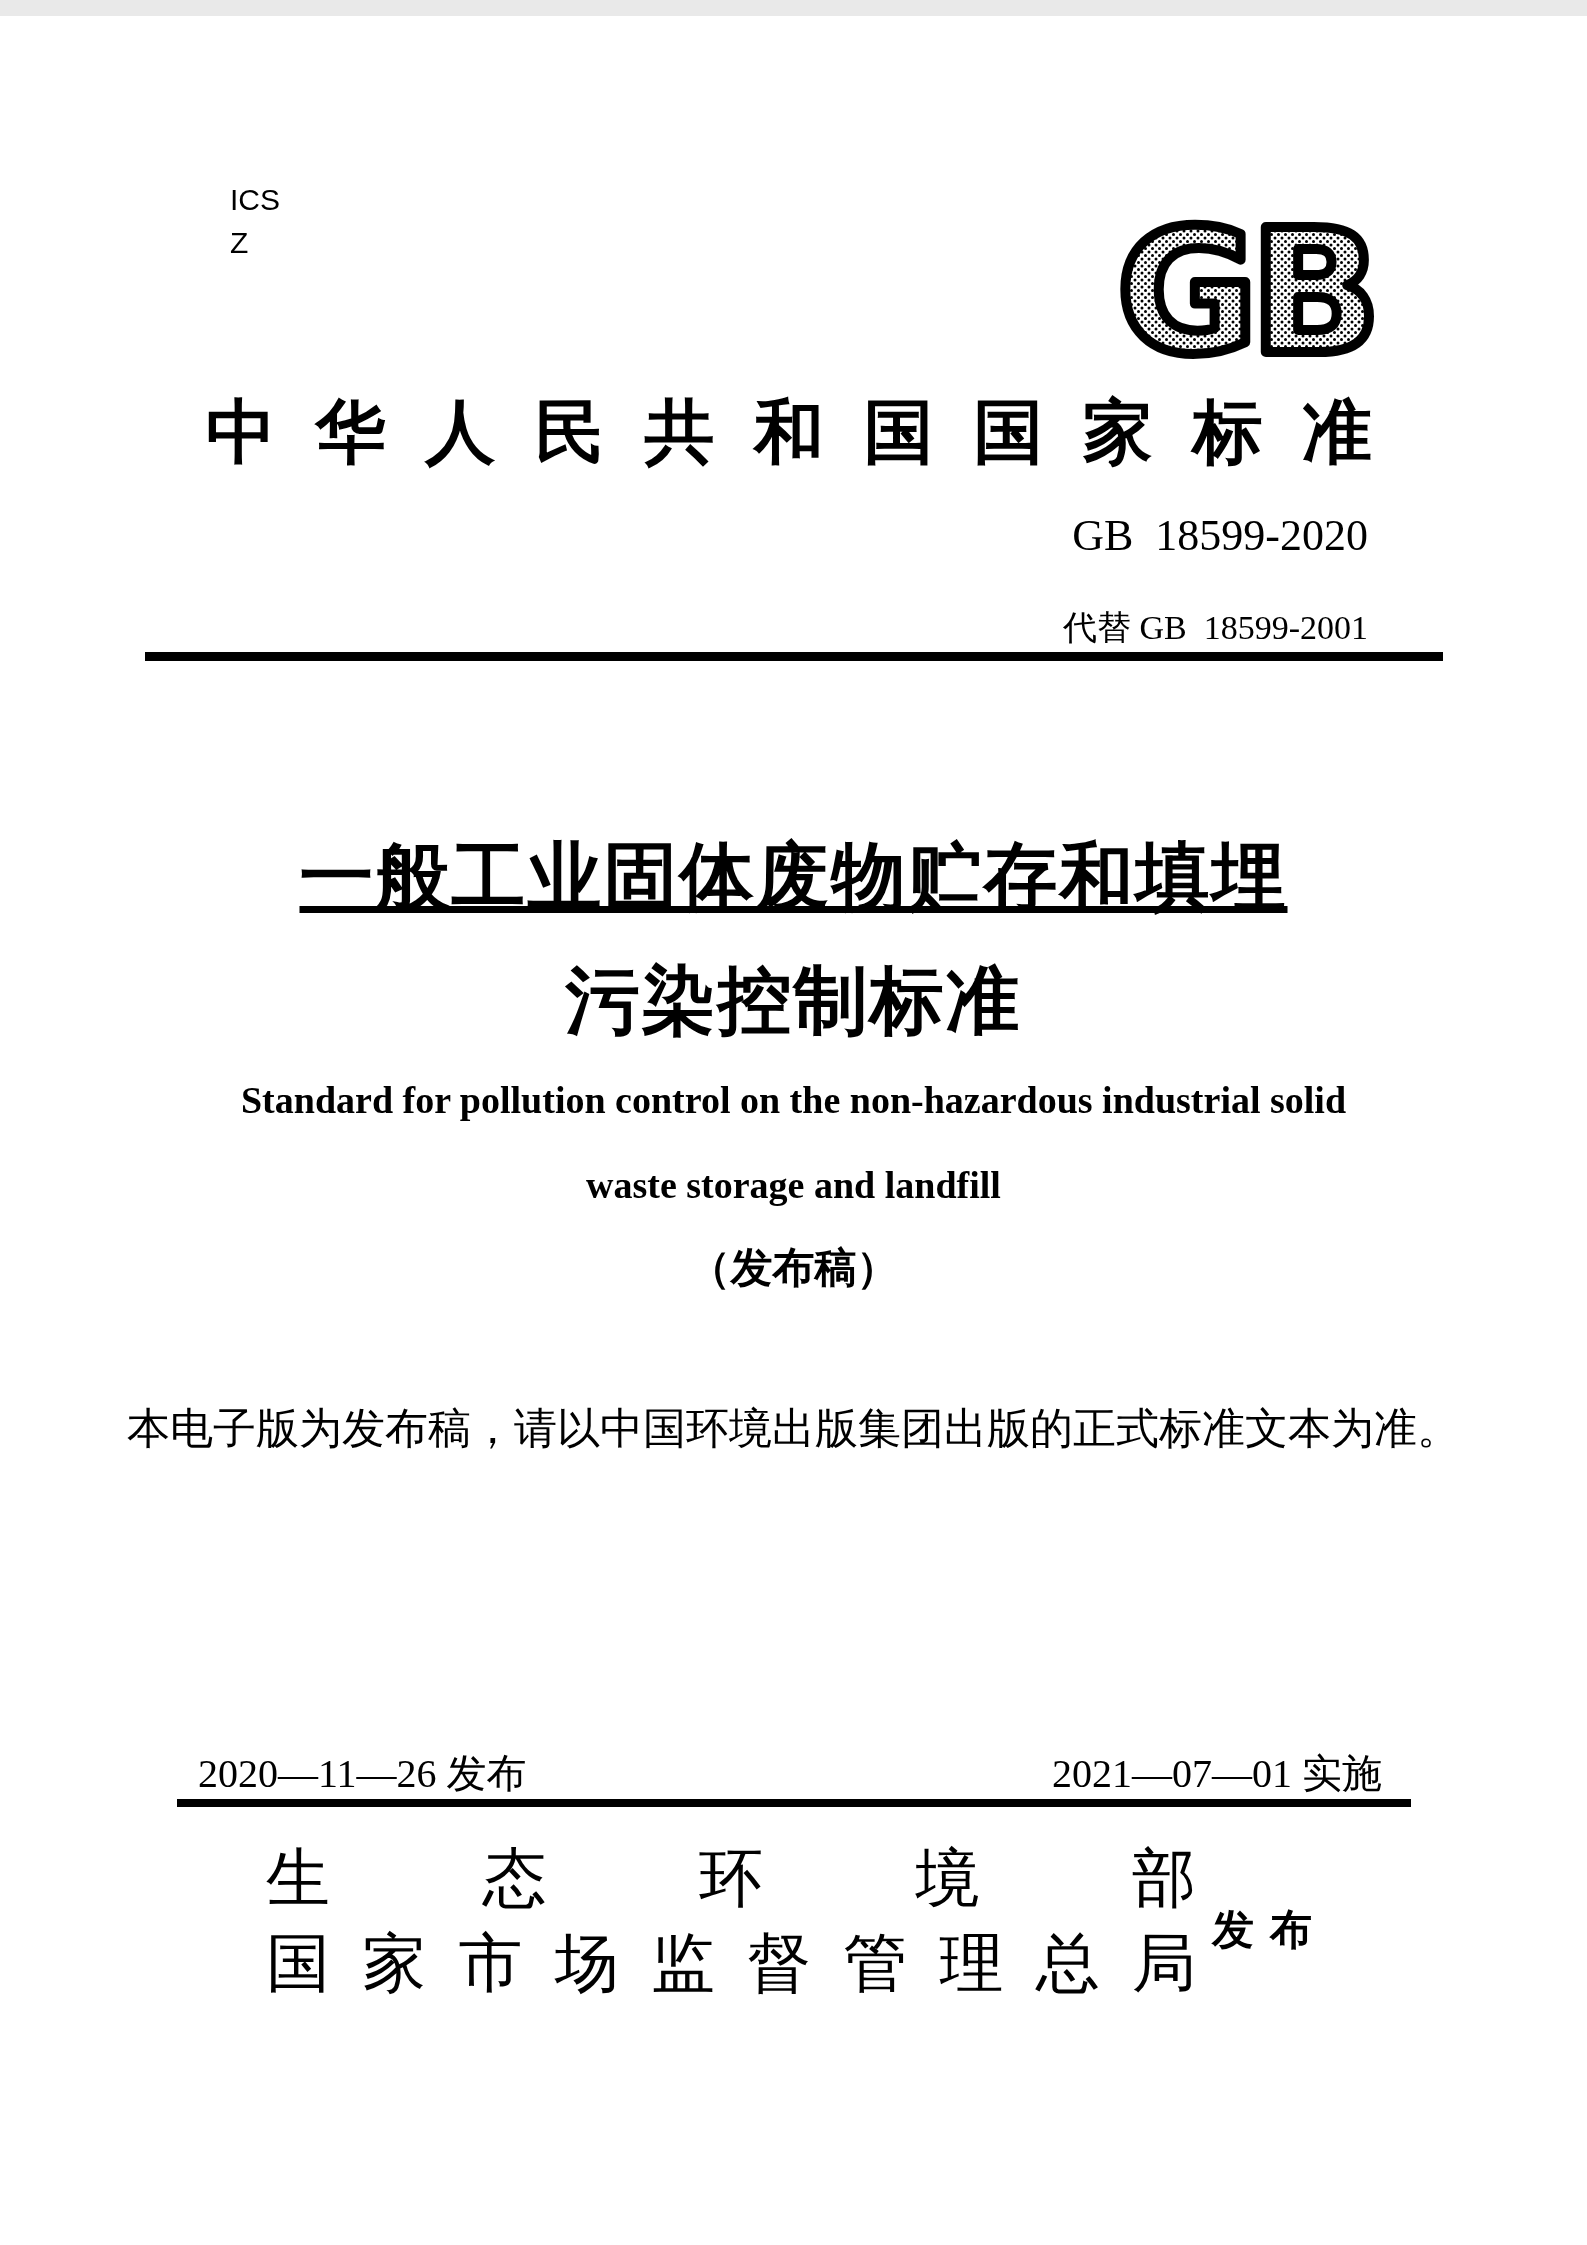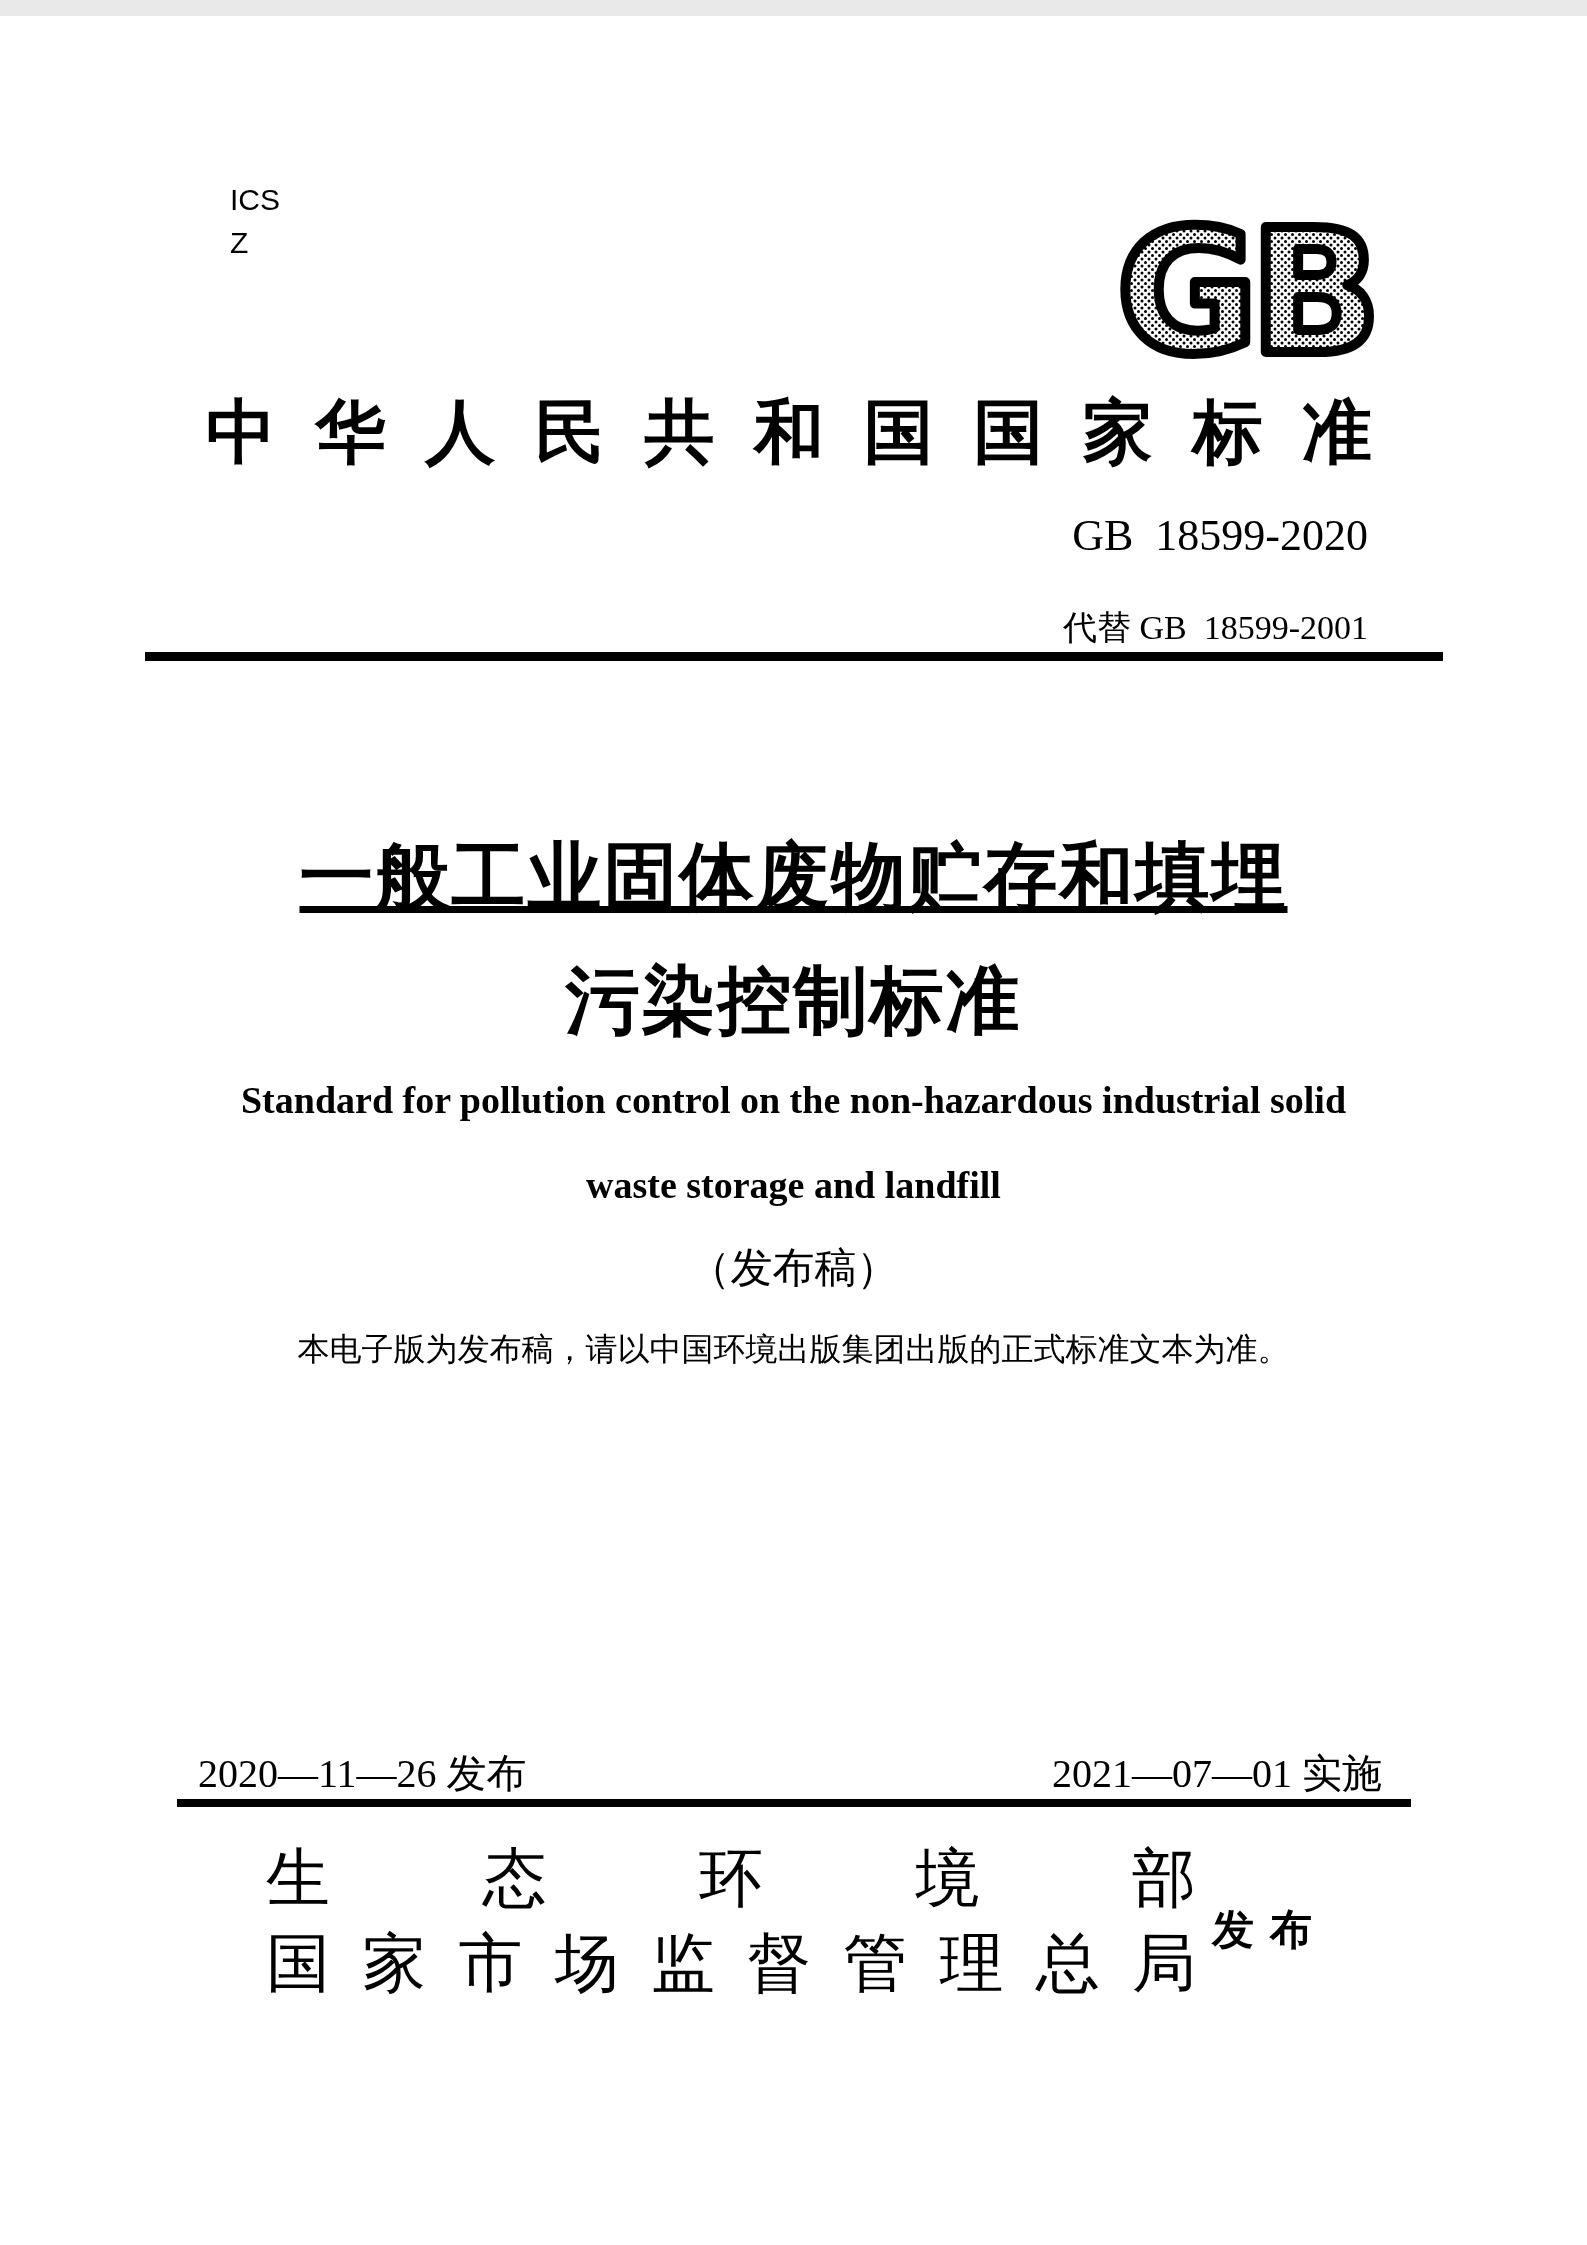--- a/index.html
+++ b/index.html
@@ -81,27 +81,27 @@
     font-size: 38px;
     font-weight: bold;
     font-family: "Liberation Serif", "DejaVu Serif", serif;
   }
   .title-en-1 { top: 1062px; }
   .title-en-2 { top: 1147px; }
 
   .draft-label {
     top: 1224px;
     font-size: 42px;
-    font-weight: normal;
+    font-weight: bold;
     font-family: "Liberation Sans", "DejaVu Sans", sans-serif;
   }
 
   .notice {
-    top: 1312px;
-    font-size: 32px;
+    top: 1384px;
+    font-size: 43px;
     font-family: Liberation Mono, monospace;
   }
 
   .date-text {
     position: absolute;
     top: 1730px;
     font-size: 40px;
     white-space: pre;
     font-family: "Liberation Serif", "DejaVu Serif", serif;
   }

